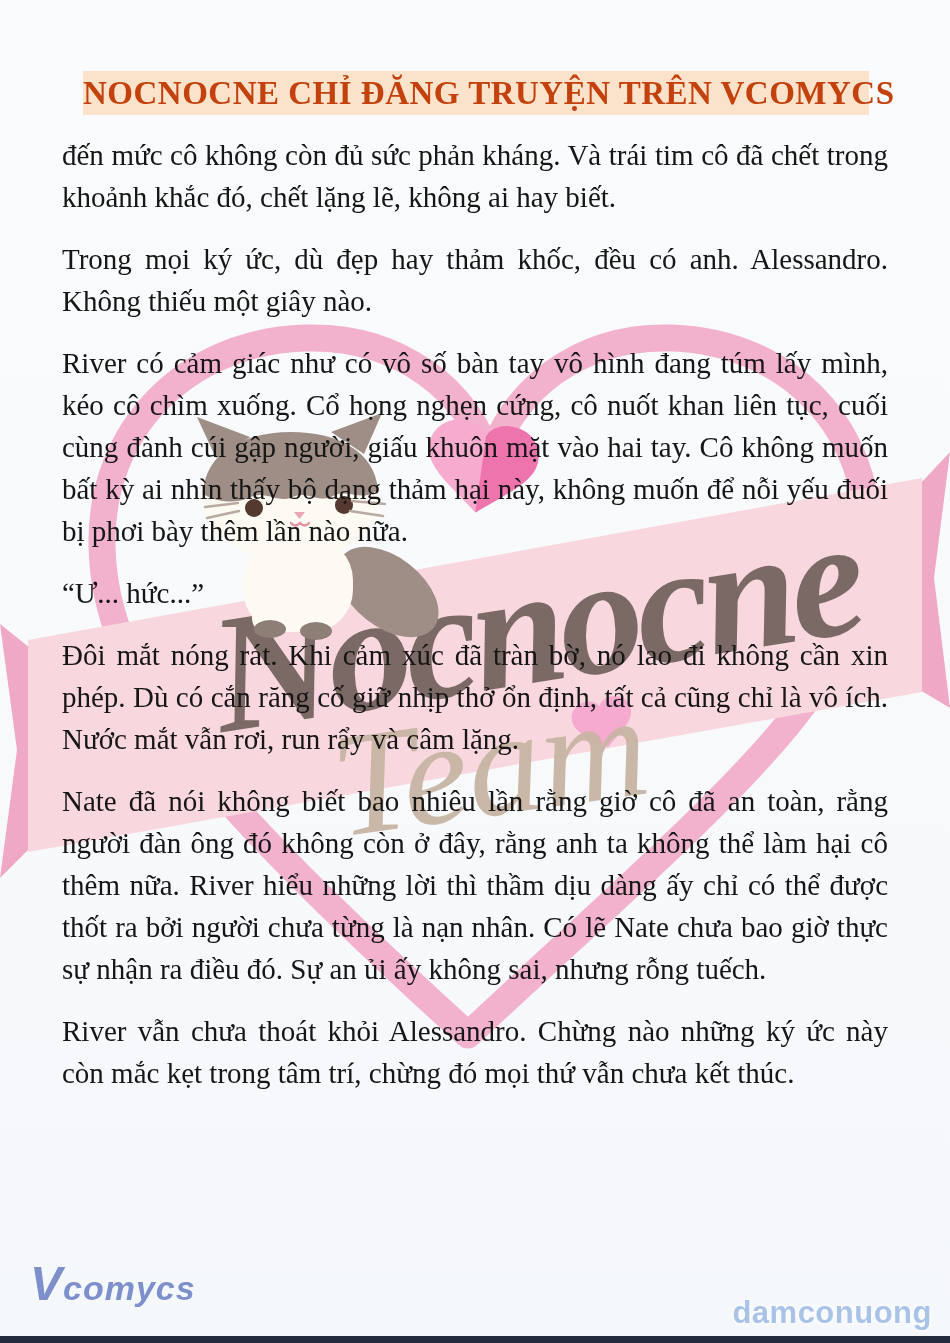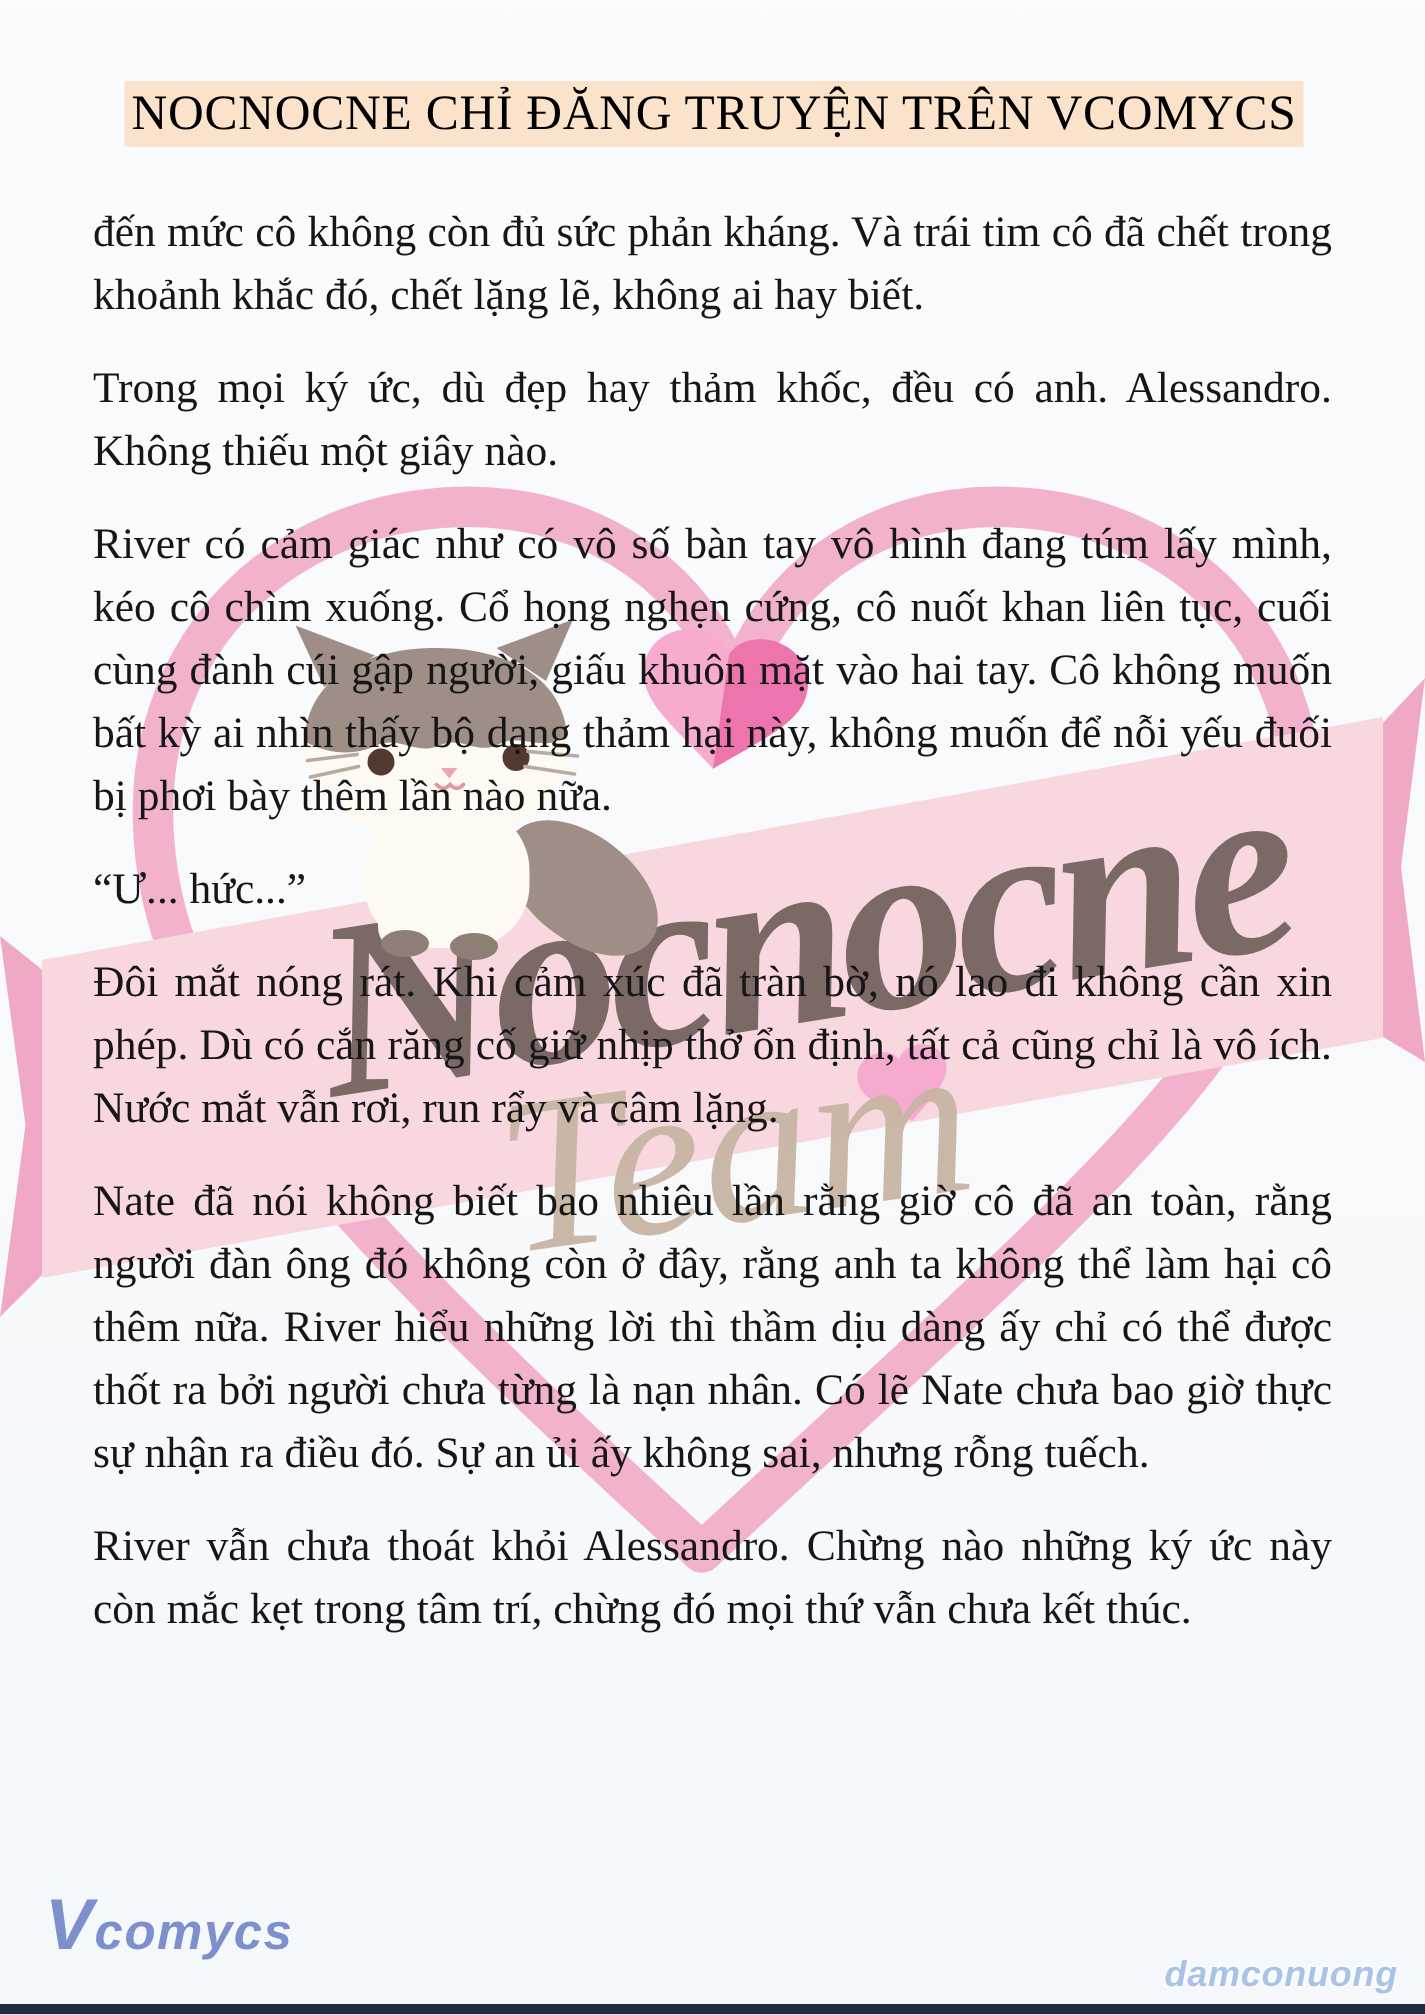--- a/index.html
+++ b/index.html
@@ -56,31 +56,31 @@
     line-height: 155px;
     color: rgba(198, 180, 162, 0.95);
     transform: rotate(-8deg);
     white-space: nowrap;
   }
 
   
   .header-banner {
     position: absolute;
     left: 83px;
-    top: 54px;
+    top: 71px;
     width: 786px;
     height: 44px;
     background: #fbe2ca;
     z-index: 3;
     text-align: center;
     line-height: 45px;
-    font-weight: 400;
+    font-weight: 700;
     font-size: 33px;
     letter-spacing: 0.5px;
-    color: #000000;
+    color: #c2410c;
     white-space: nowrap;
   }
 
   
   .text-column {
     position: absolute;
     left: 62px;
     top: 106px;
     width: 826px;
     z-index: 2;
@@ -114,25 +114,24 @@
   }
   .vcomycs::first-letter {
     font-size: 48px;
   }
   .damconuong {
     position: absolute;
     right: 18px;
     bottom: 12px;
     font-weight: 700;
     font-family: "Liberation Sans", sans-serif;
-    font-size: 24px;
+    font-size: 31px;
     letter-spacing: 0.5px;
     color: #a9c3e7;
     text-shadow: 0 0 5px #ffffff, 0 0 2px #ffffff;
-    font-style: italic;
   }
   .bottom-bar {
     position: absolute;
     left: 0;
     bottom: 0;
     width: 100%;
     height: 7px;
     background: #222b3d;
   }
 </style>

